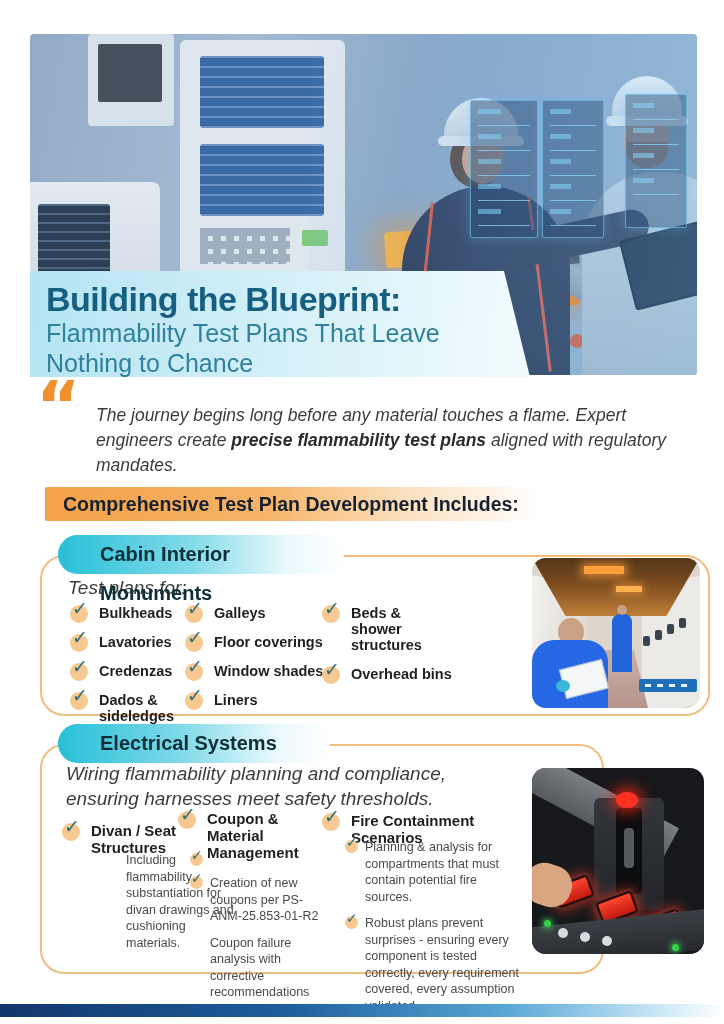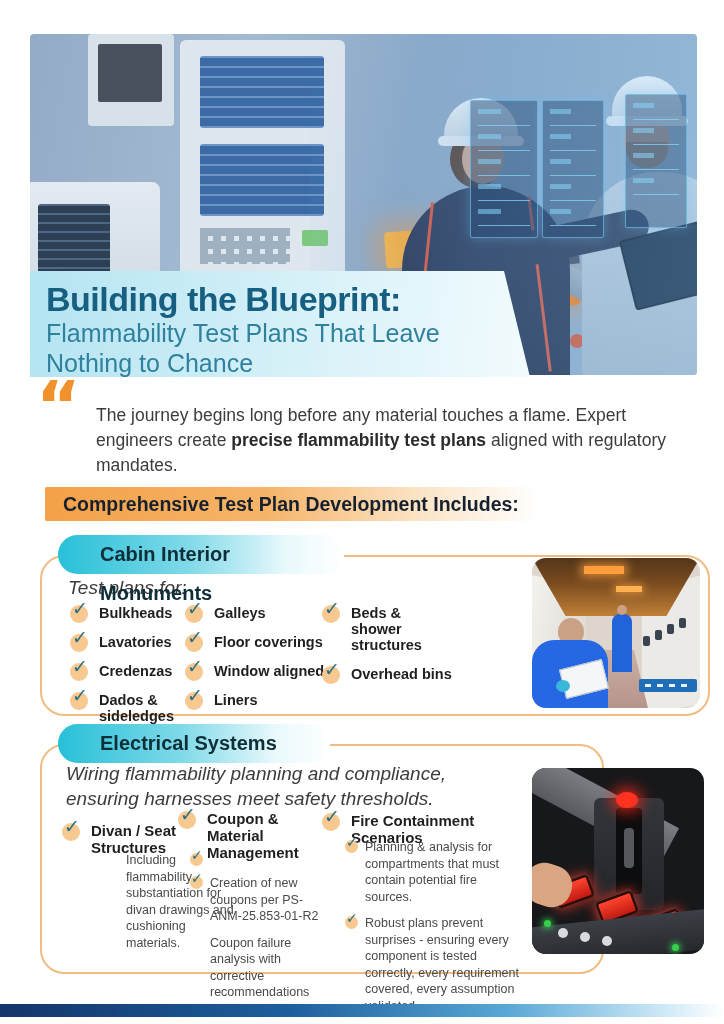--- a/index.html
+++ b/index.html
@@ -66,21 +66,21 @@
     background:linear-gradient(100deg,rgba(90,150,210,0) 0%,rgba(110,170,225,.26) 45%,rgba(130,190,235,.34) 100%);}
   
   .title-banner{position:absolute;left:30px;top:271px;width:500px;height:106px;z-index:5;
     background:linear-gradient(95deg,#b4e4f2 0%,#d7f1f8 55%,#f2fbfd 100%);
     clip-path:polygon(0 0,calc(100% - 26px) 0,100% 100%,0 100%);padding-left:16px;box-sizing:border-box;}
   .title-main{margin:0;padding-top:9px;font-size:34px;font-weight:800;color:#175f80;letter-spacing:-.5px;}
   .title-sub{margin:0;font-size:25px;font-weight:400;color:#2f819d;line-height:1.18;}
   
   .quote-icon{position:absolute;left:36px;top:372px;font-size:68px;font-weight:900;color:#f0912c;
     font-family:"DejaVu Sans", sans-serif;line-height:1;}
-  .quote-text{position:absolute;left:96px;top:403px;width:585px;font-size:17.5px;
+  .quote-text{position:absolute;left:96px;top:403px;width:585px;font-size:17.5px;font-style:italic;
     color:#3c3c3c;line-height:1.42;margin:0;}
   .quote-text b{color:#2b2b2b;}
   
   .section-heading{position:absolute;left:45px;top:487px;width:494px;height:34px;border-radius:2px;
     background:linear-gradient(90deg,#f4a148 0%,#f6b469 45%,#fbe3c4 75%,#ffffff 100%);
     font-size:19.5px;font-weight:800;color:#16202e;line-height:34px;padding-left:18px;box-sizing:border-box;}
   
   .sec-box{position:absolute;background:#fff;border:2px solid #f0bc80;border-radius:24px;}
   .box-cabin{left:40px;top:555px;width:666px;height:157px;}
   .box-elec{left:40px;top:744px;width:560px;height:226px;}
@@ -263,21 +263,21 @@
     <div class="ck-row">
         <span class="chk"></span>
         <span class="ck-label">Galleys</span>
       </div>
     <div class="ck-row">
         <span class="chk"></span>
         <span class="ck-label">Floor coverings</span>
       </div>
     <div class="ck-row">
         <span class="chk"></span>
-        <span class="ck-label">Window aligned</span>
+        <span class="ck-label">Window shades</span>
       </div>
     <div class="ck-row">
         <span class="chk"></span>
         <span class="ck-label">Liners</span>
       </div>
   </div>
   <div class="ck-col col-c3">
     <div class="ck-row">
         <span class="chk"></span>
         <span class="ck-label" style="width:100px">Beds &amp; shower structures</span>

